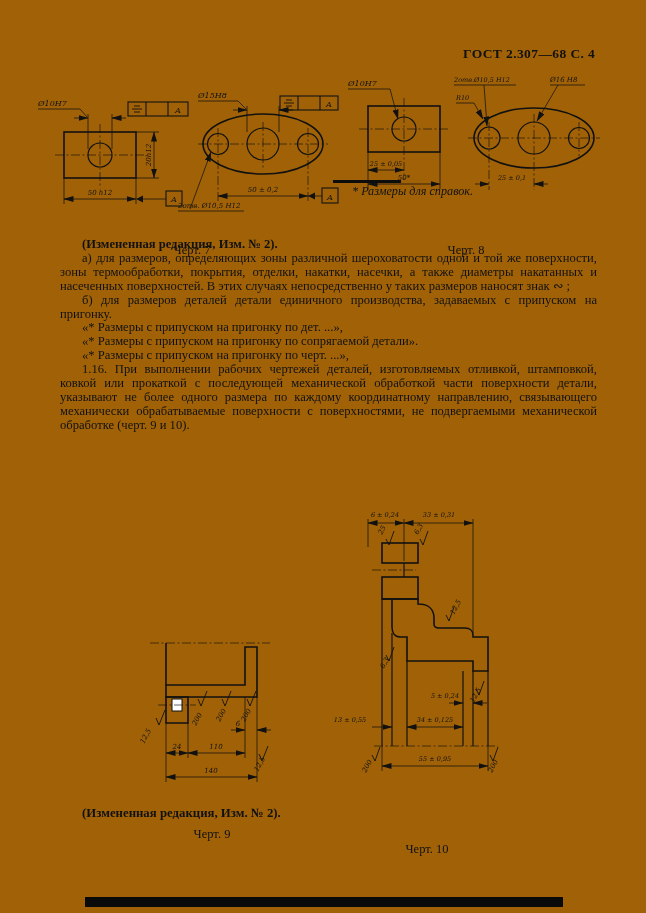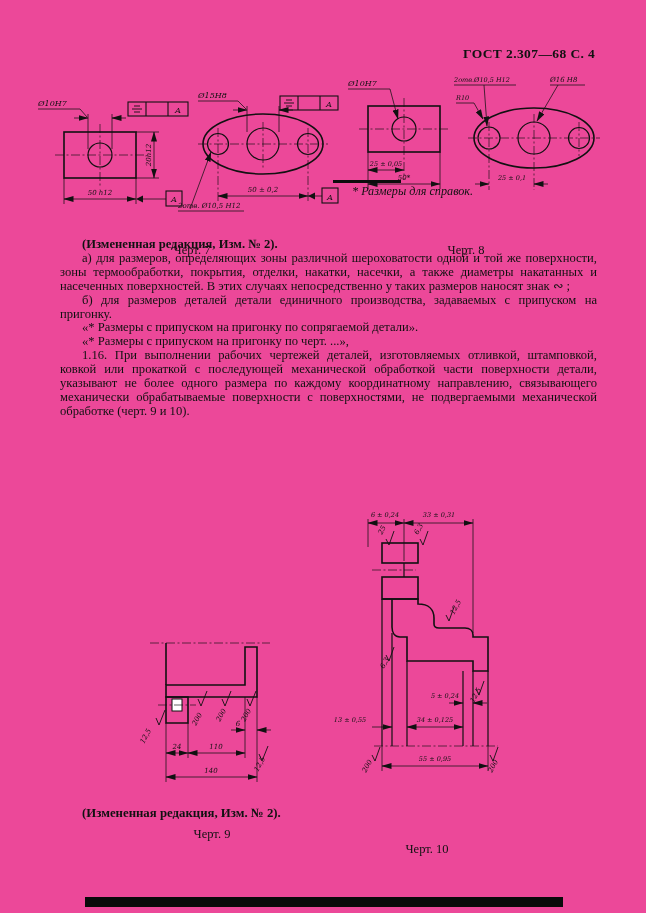--- a/index.html
+++ b/index.html
@@ -1,16 +1,16 @@
 <!DOCTYPE html>
 <html><head>
 <meta charset="utf-8">
 <style>
   html,body{margin:0;padding:0;background:#888;}
-  .page{position:relative;width:646px;height:913px;background:#ec4899;overflow:hidden;
+  .page{position:relative;width:646px;height:913px;background:#a16207;overflow:hidden;
         font-family:"Liberation Serif","DejaVu Serif",serif;color:#111;}
   .hdr{position:absolute;left:463px;top:46px;font-size:13.5px;font-weight:bold;letter-spacing:.4px;}
   .cap{position:absolute;width:90px;text-align:center;font-size:12.5px;margin-top:40px;}
   .footrule{position:absolute;left:333px;top:180px;width:68px;height:3px;background:#0d0d0d;}
   .footnote{position:absolute;left:352px;top:184px;font-size:12.2px;font-style:italic;}
   .bodytxt{position:absolute;left:60px;top:238px;width:537px;font-size:12.6px;line-height:13.9px;text-align:justify;}
   .bodytxt p{margin:0;text-indent:22px;}
   .bodytxt p.b{font-weight:bold;}
   .amend-bottom{position:absolute;left:60px;top:806px;width:537px;font-size:12.8px;font-weight:bold;text-indent:22px;}
   .blackbar{position:absolute;left:85px;top:897px;width:478px;height:10px;background:#0a0a0a;}
@@ -196,20 +196,21 @@
     </g>
   </svg>
   <div class="footrule"></div>
   <div class="footnote">* Размеры для справок.</div>
   <div class="cap" style="left:421px;top:203px">Черт. 8</div>
 
   <div class="bodytxt">
     <p class="b">(Измененная редакция, Изм. № 2).</p>
     <p>а)  для размеров, определяющих зоны различной шероховатости одной и той же поверхности, зоны термообработки, покрытия, отделки, накатки, насечки, а также диаметры накатанных и насеченных поверхностей. В этих случаях непосредственно у таких размеров наносят знак ∾ ;</p>
     <p>б)  для размеров деталей детали единичного производства, задаваемых с припуском на пригонку.</p>
+    <p>«* Размеры с припуском на пригонку по дет. ...»,</p>
     <p>«* Размеры с припуском на пригонку по сопрягаемой детали».</p>
     <p>«* Размеры с припуском на пригонку по черт. ...»,</p>
     <p>1.16.  При выполнении рабочих чертежей деталей, изготовляемых отливкой, штамповкой, ковкой или прокаткой с последующей механической обработкой части поверхности детали, указывают не более одного размера по каждому координатному направлению, связывающего механически обрабатываемые поверхности с поверхностями, не подвергаемыми механической обработке (черт. 9 и 10).</p>
   </div>
 
   <svg style="left:138px;top:558px" width="190" height="245" viewBox="0 0 190 245">
     <g>
       <line x1="12" y1="85" x2="132" y2="85" class="cl"></line>
       <path d="M28,127 H107 V89 H119 V139 H28 Z" fill="url(#hp)" class="ol"></path>
       <path d="M28,139 H50 V165 H28 Z" fill="url(#hp)" class="ol"></path>

